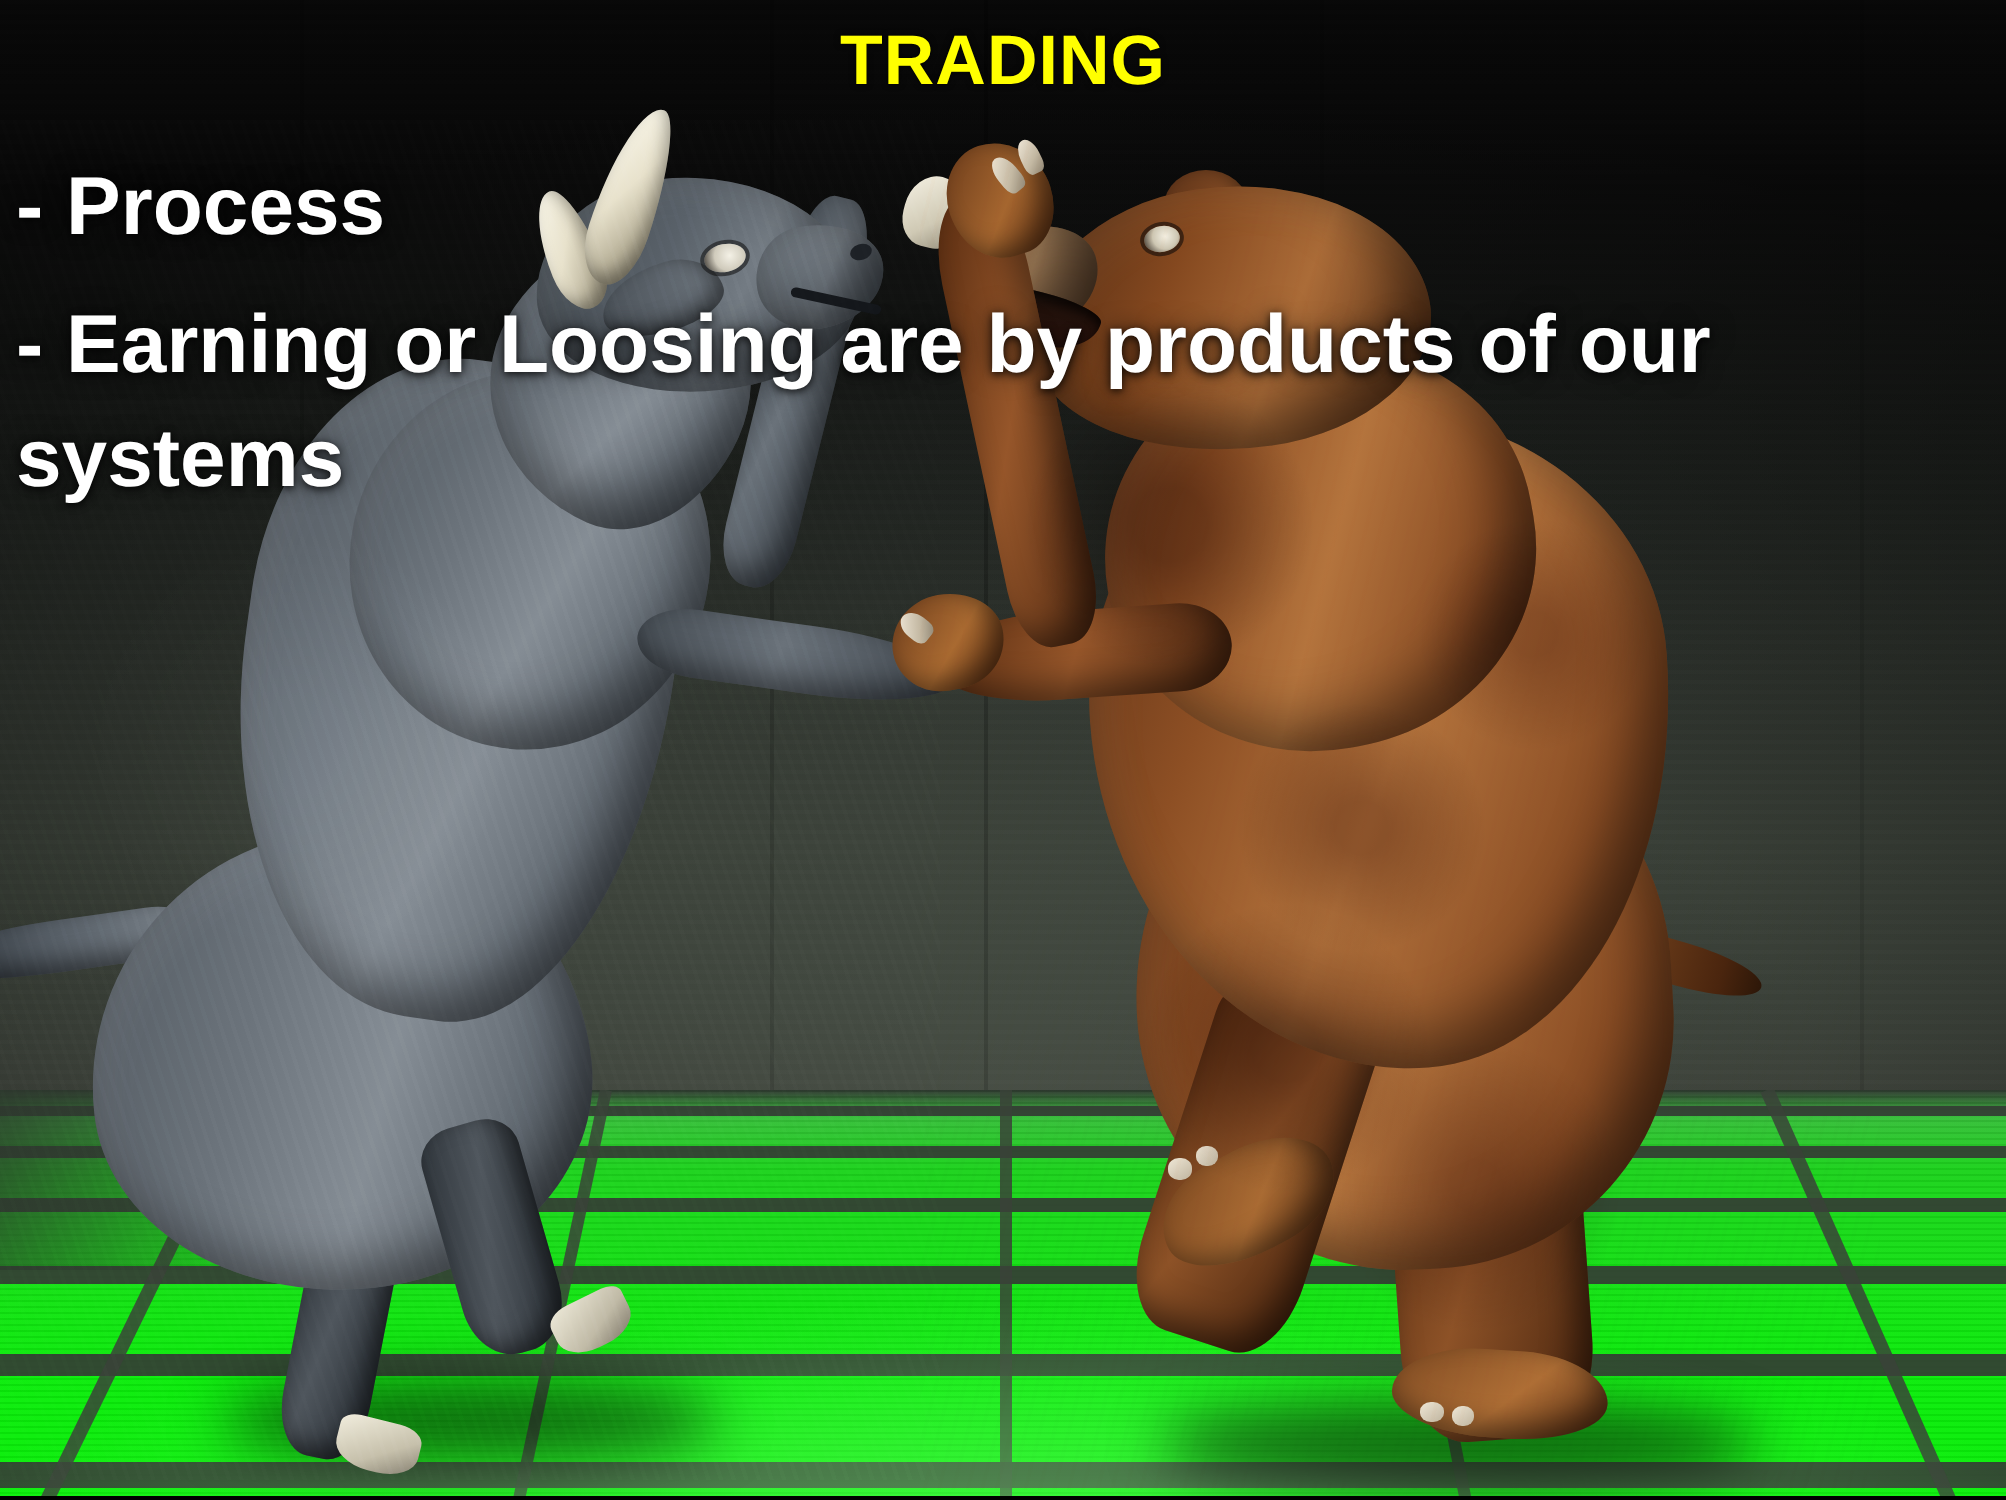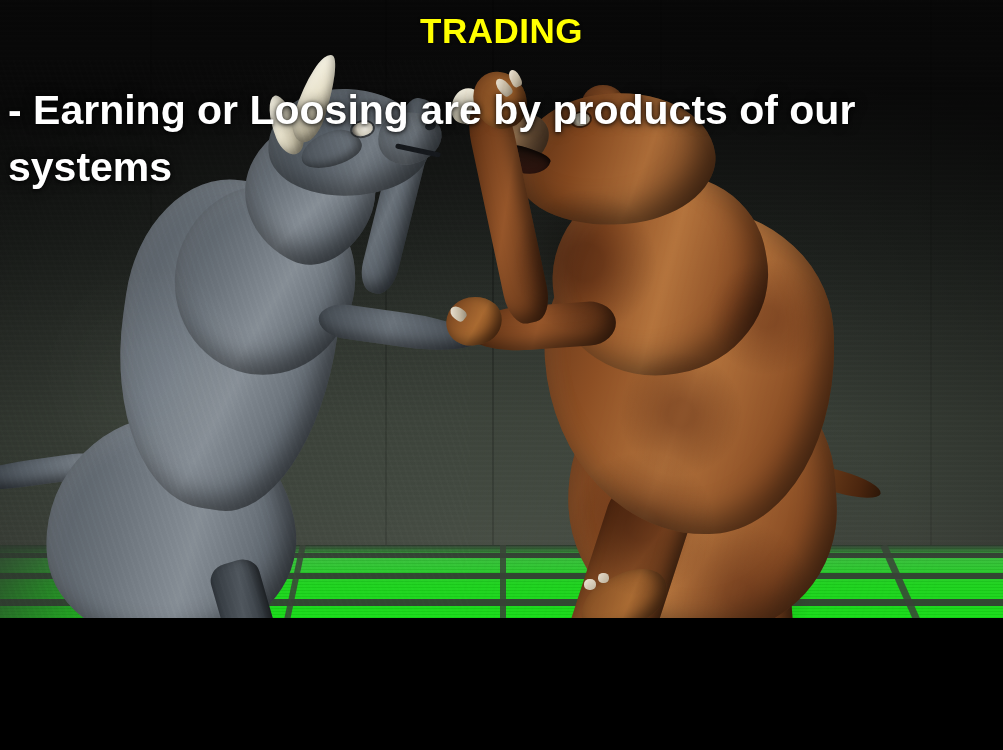--- a/index.html
+++ b/index.html
@@ -1,20 +1,20 @@
 <!DOCTYPE html>
 <html><head>
 <meta charset="utf-8">
 <style>
   html,body{margin:0;padding:0;background:#000;}
   body{font-family:"Liberation Sans", sans-serif;}
 
   #slide{
     position:relative;
-    width:1003px;height:618px;
+    width:1003px;height:748px;
     overflow:hidden;
     background:#121212;
     user-select:none;
   }
 
   
   .scene{position:absolute;inset:0;overflow:hidden;}
 
   .wall{
     position:absolute;left:0;top:0;width:1003px;height:552px;
@@ -374,21 +374,21 @@
   }
   .bullet{
     color:#FFFFFF;
     font-size:41px;
     font-weight:bold;
     line-height:1.22;
     text-shadow:0 1px 4px rgba(0,0,0,.85), 0 0 12px rgba(0,0,0,.55);
     white-space:pre-wrap;
   }
   .bullet.b2{margin-top:2px;}
-  .bullet.b3{margin-top:4px;line-height:1.38;}
+  .bullet.b3{margin-top:16px;line-height:1.38;}
 </style>
 </head>
 <body>
 
 <div id="slide">
 
   <div class="scene">
 
     <div class="wall"></div>
     <div class="wall-bands"></div>
@@ -475,16 +475,17 @@
         <div class="claw c2"></div>
       </div>
       <div class="bear-tex"></div>
     </div>
 
   </div>
 
   <div class="title">TRADING</div>
 
   <div class="bullets">
+    <div class="bullet b1">- Process</div>
     <div class="bullet b3">- Earning or Loosing are by products of our systems</div>
   </div>
 
 </div>
 
 </body></html>

